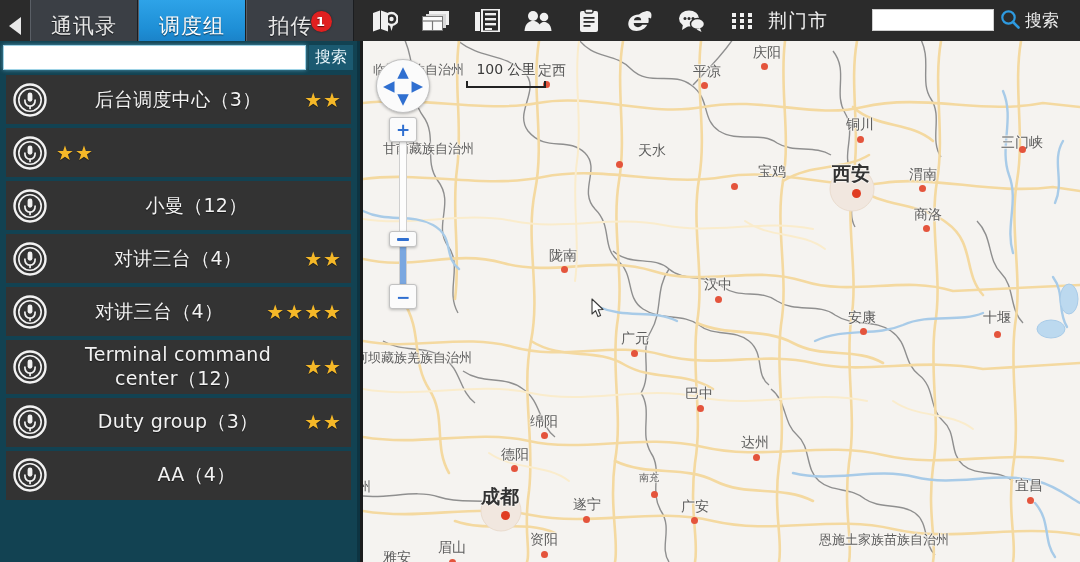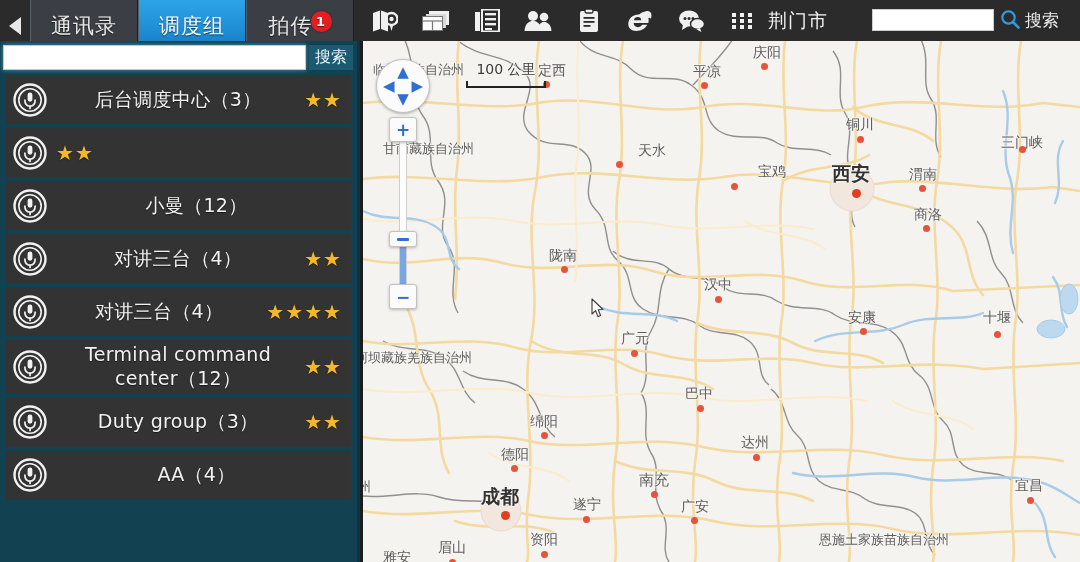--- a/index.html
+++ b/index.html
@@ -571,21 +571,21 @@
         <div class="mlabel" style="left: 258px; top: 289px; font-size: 14px;">广元</div>
         <div class="mdot" style="left: 268px; top: 309px;"></div>
         <div class="mlabel" style="left: 322px; top: 344px; font-size: 14px;">巴中</div>
         <div class="mdot" style="left: 334px; top: 364px;"></div>
         <div class="mlabel" style="left: 378px; top: 393px; font-size: 14px;">达州</div>
         <div class="mdot" style="left: 390px; top: 413px;"></div>
         <div class="mlabel" style="left: 167px; top: 372px; font-size: 14px;">绵阳</div>
         <div class="mdot" style="left: 178px; top: 391px;"></div>
         <div class="mlabel" style="left: 138px; top: 405px; font-size: 14px;">德阳</div>
         <div class="mdot" style="left: 148px; top: 424px;"></div>
-        <div class="mlabel" style="left: 276px; top: 430px; font-size: 15px; text-align: right;">南充</div>
+        <div class="mlabel" style="left: 276px; top: 430px; font-size: 10px; text-align: right;">南充</div>
         <div class="mdot" style="left: 288px; top: 450px;"></div>
         <div class="mlabel" style="left: 118px; top: 443px; font-size: 19px; color: rgb(51, 51, 51); font-weight: bold;">成都</div>
         <div class="mdot big" style="left: 138px; top: 470px;"></div>
         <div class="mlabel" style="left: 210px; top: 455px; font-size: 14px;">遂宁</div>
         <div class="mdot" style="left: 220px; top: 475px;"></div>
         <div class="mlabel" style="left: 318px; top: 457px; font-size: 14px; text-align: right;">广安</div>
         <div class="mdot" style="left: 328px; top: 476px;"></div>
         <div class="mlabel" style="left: 652px; top: 436px; font-size: 14px;">宜昌</div>
         <div class="mdot" style="left: 664px; top: 456px;"></div>
         <div class="mlabel" style="left: 75px; top: 498px; font-size: 14px;">眉山</div>

